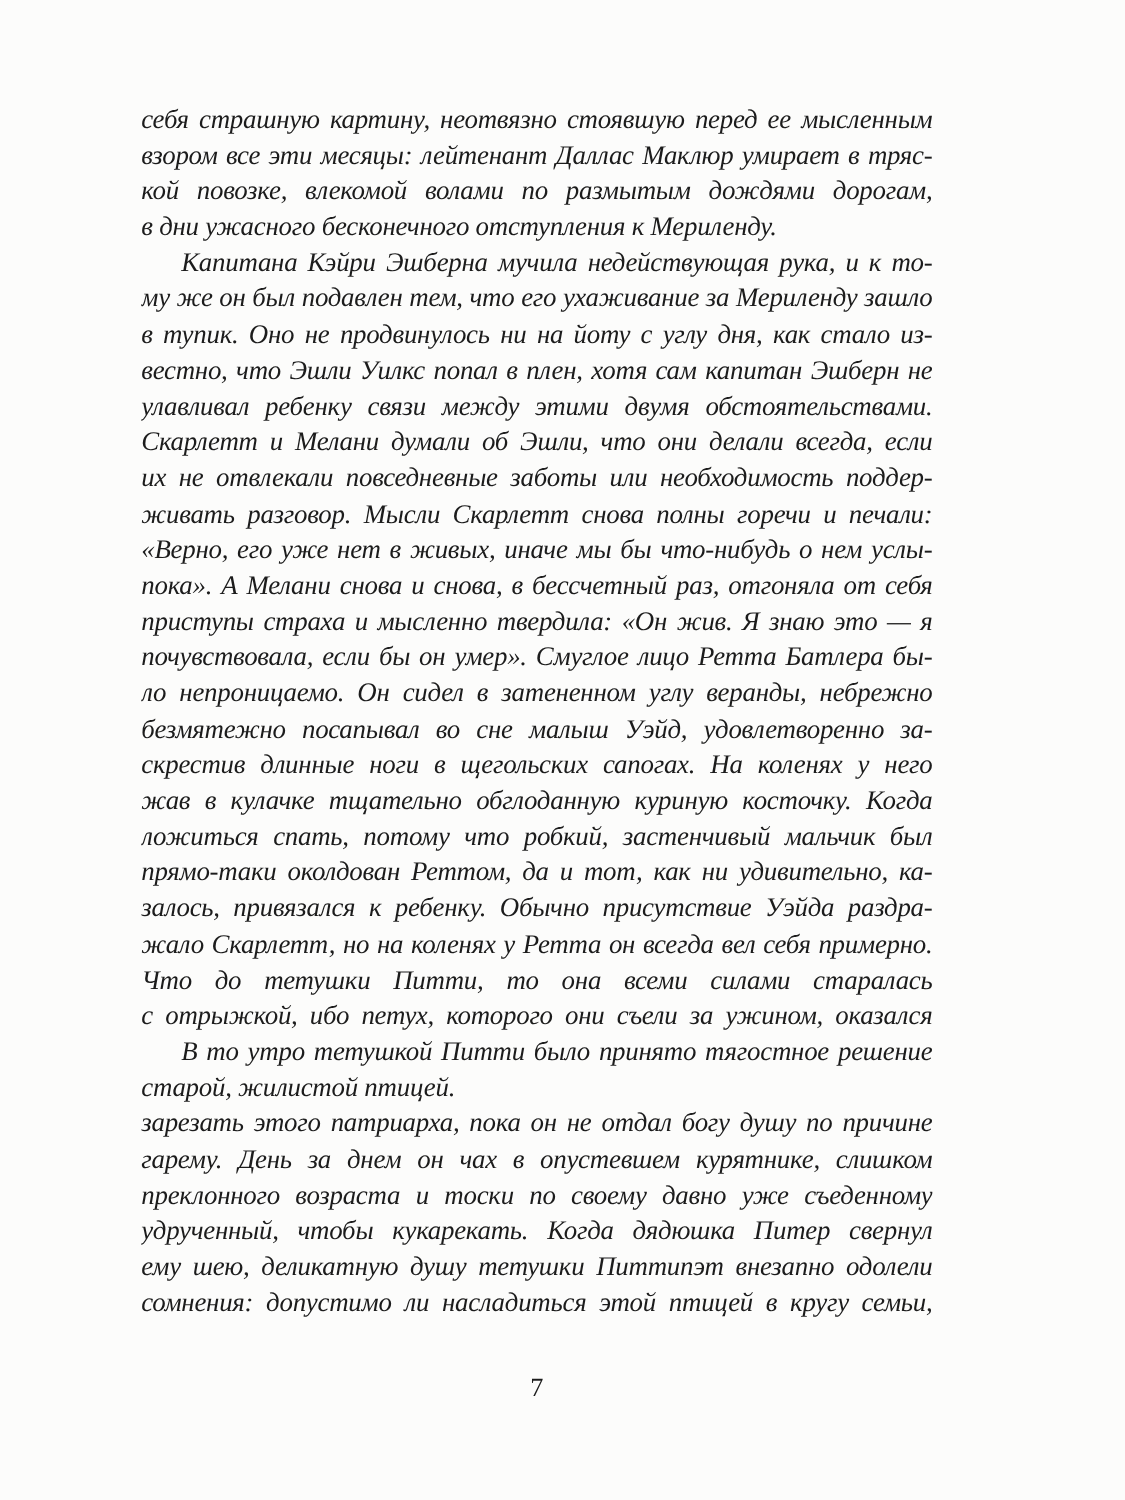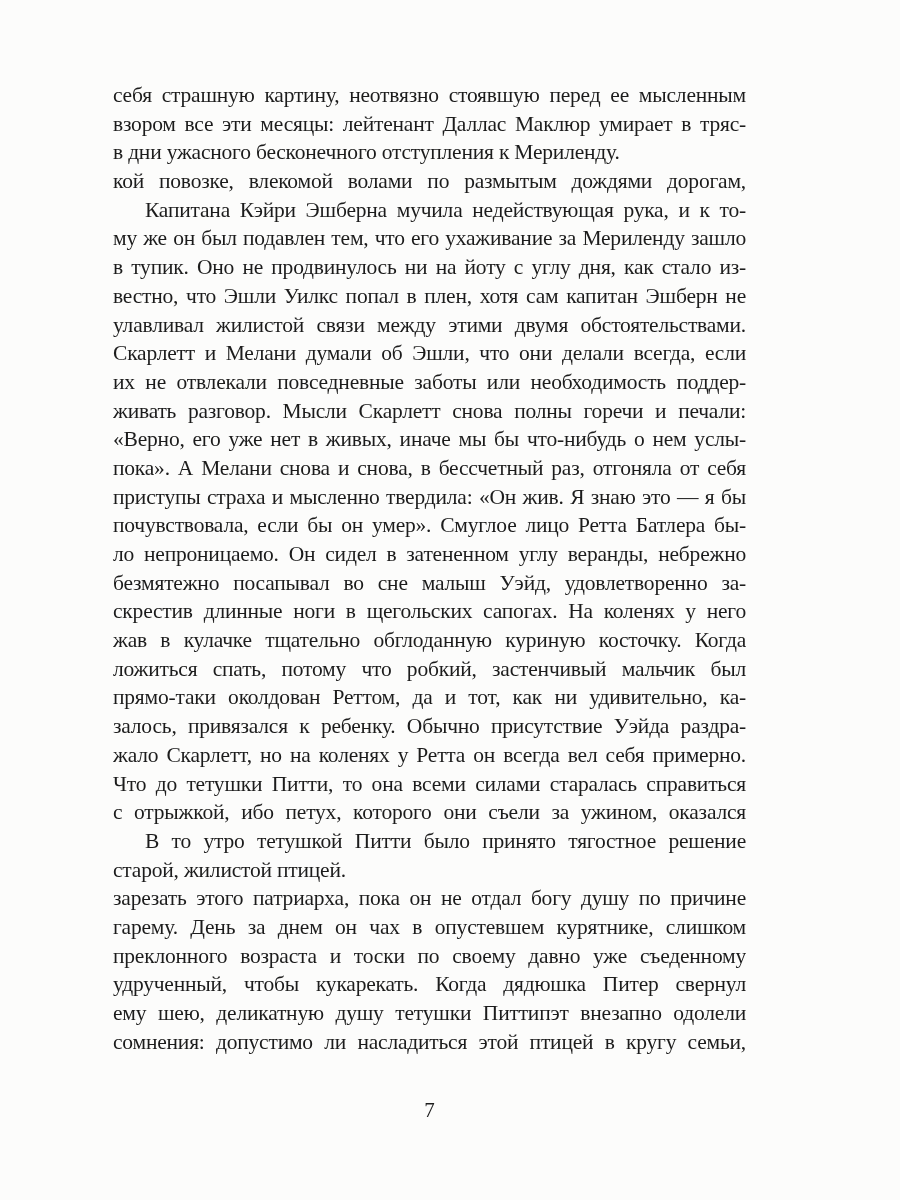--- a/index.html
+++ b/index.html
@@ -31,20 +31,21 @@
     width: 633px;
     font-size: 21.5px;
     line-height: 28.7px;
     letter-spacing: -0.2px;
   }
   .line {
     height: 28.7px;
     overflow: hidden;
     text-align: justify;
     text-align-last: justify;
+    font-style: italic;
   }
   .line.indent {
     text-indent: 32px;
   }
   .line.pend {
     text-align-last: left;
   }
   .page-number {
     position: absolute;
     left: 113px;
@@ -55,27 +56,27 @@
     line-height: 26px;
   }
 </style>
 </head>
 <body>
 
 <div class="page">
   <div class="text-block">
     <div class="line">себя страшную картину, неотвязно стоявшую перед ее мысленным</div>
     <div class="line">взором все эти месяцы: лейтенант Даллас Маклюр умирает в тряс-</div>
+    <div class="line">кой повозке, влекомой волами по размытым дождями дорогам,</div>
     <div class="line pend">в дни ужасного бесконечного отступления к Мериленду.</div>
-    <div class="line">кой повозке, влекомой волами по размытым дождями дорогам,</div>
     <div class="line indent">Капитана Кэйри Эшберна мучила недействующая рука, и к то-</div>
     <div class="line">му же он был подавлен тем, что его ухаживание за Мериленду зашло</div>
     <div class="line">в тупик. Оно не продвинулось ни на йоту с углу дня, как стало из-</div>
     <div class="line">вестно, что Эшли Уилкс попал в плен, хотя сам капитан Эшберн не</div>
-    <div class="line">улавливал жилистой связи между этими двумя обстоятельствами.</div>
+    <div class="line">улавливал ребенку связи между этими двумя обстоятельствами.</div>
     <div class="line">Скарлетт и Мелани думали об Эшли, что они делали всегда, если</div>
     <div class="line">их не отвлекали повседневные заботы или необходимость поддер-</div>
     <div class="line">живать разговор. Мысли Скарлетт снова полны горечи и печали:</div>
     <div class="line">«Верно, его уже нет в живых, иначе мы бы что-нибудь о нем услы-</div>
     <div class="line">пока». А Мелани снова и снова, в бессчетный раз, отгоняла от себя</div>
     <div class="line">приступы страха и мысленно твердила: «Он жив. Я знаю это — я бы</div>
     <div class="line">почувствовала, если бы он умер». Смуглое лицо Ретта Батлера бы-</div>
     <div class="line">ло непроницаемо. Он сидел в затененном углу веранды, небрежно</div>
     <div class="line">безмятежно посапывал во сне малыш Уэйд, удовлетворенно за-</div>
     <div class="line">скрестив длинные ноги в щегольских сапогах. На коленях у него</div>

